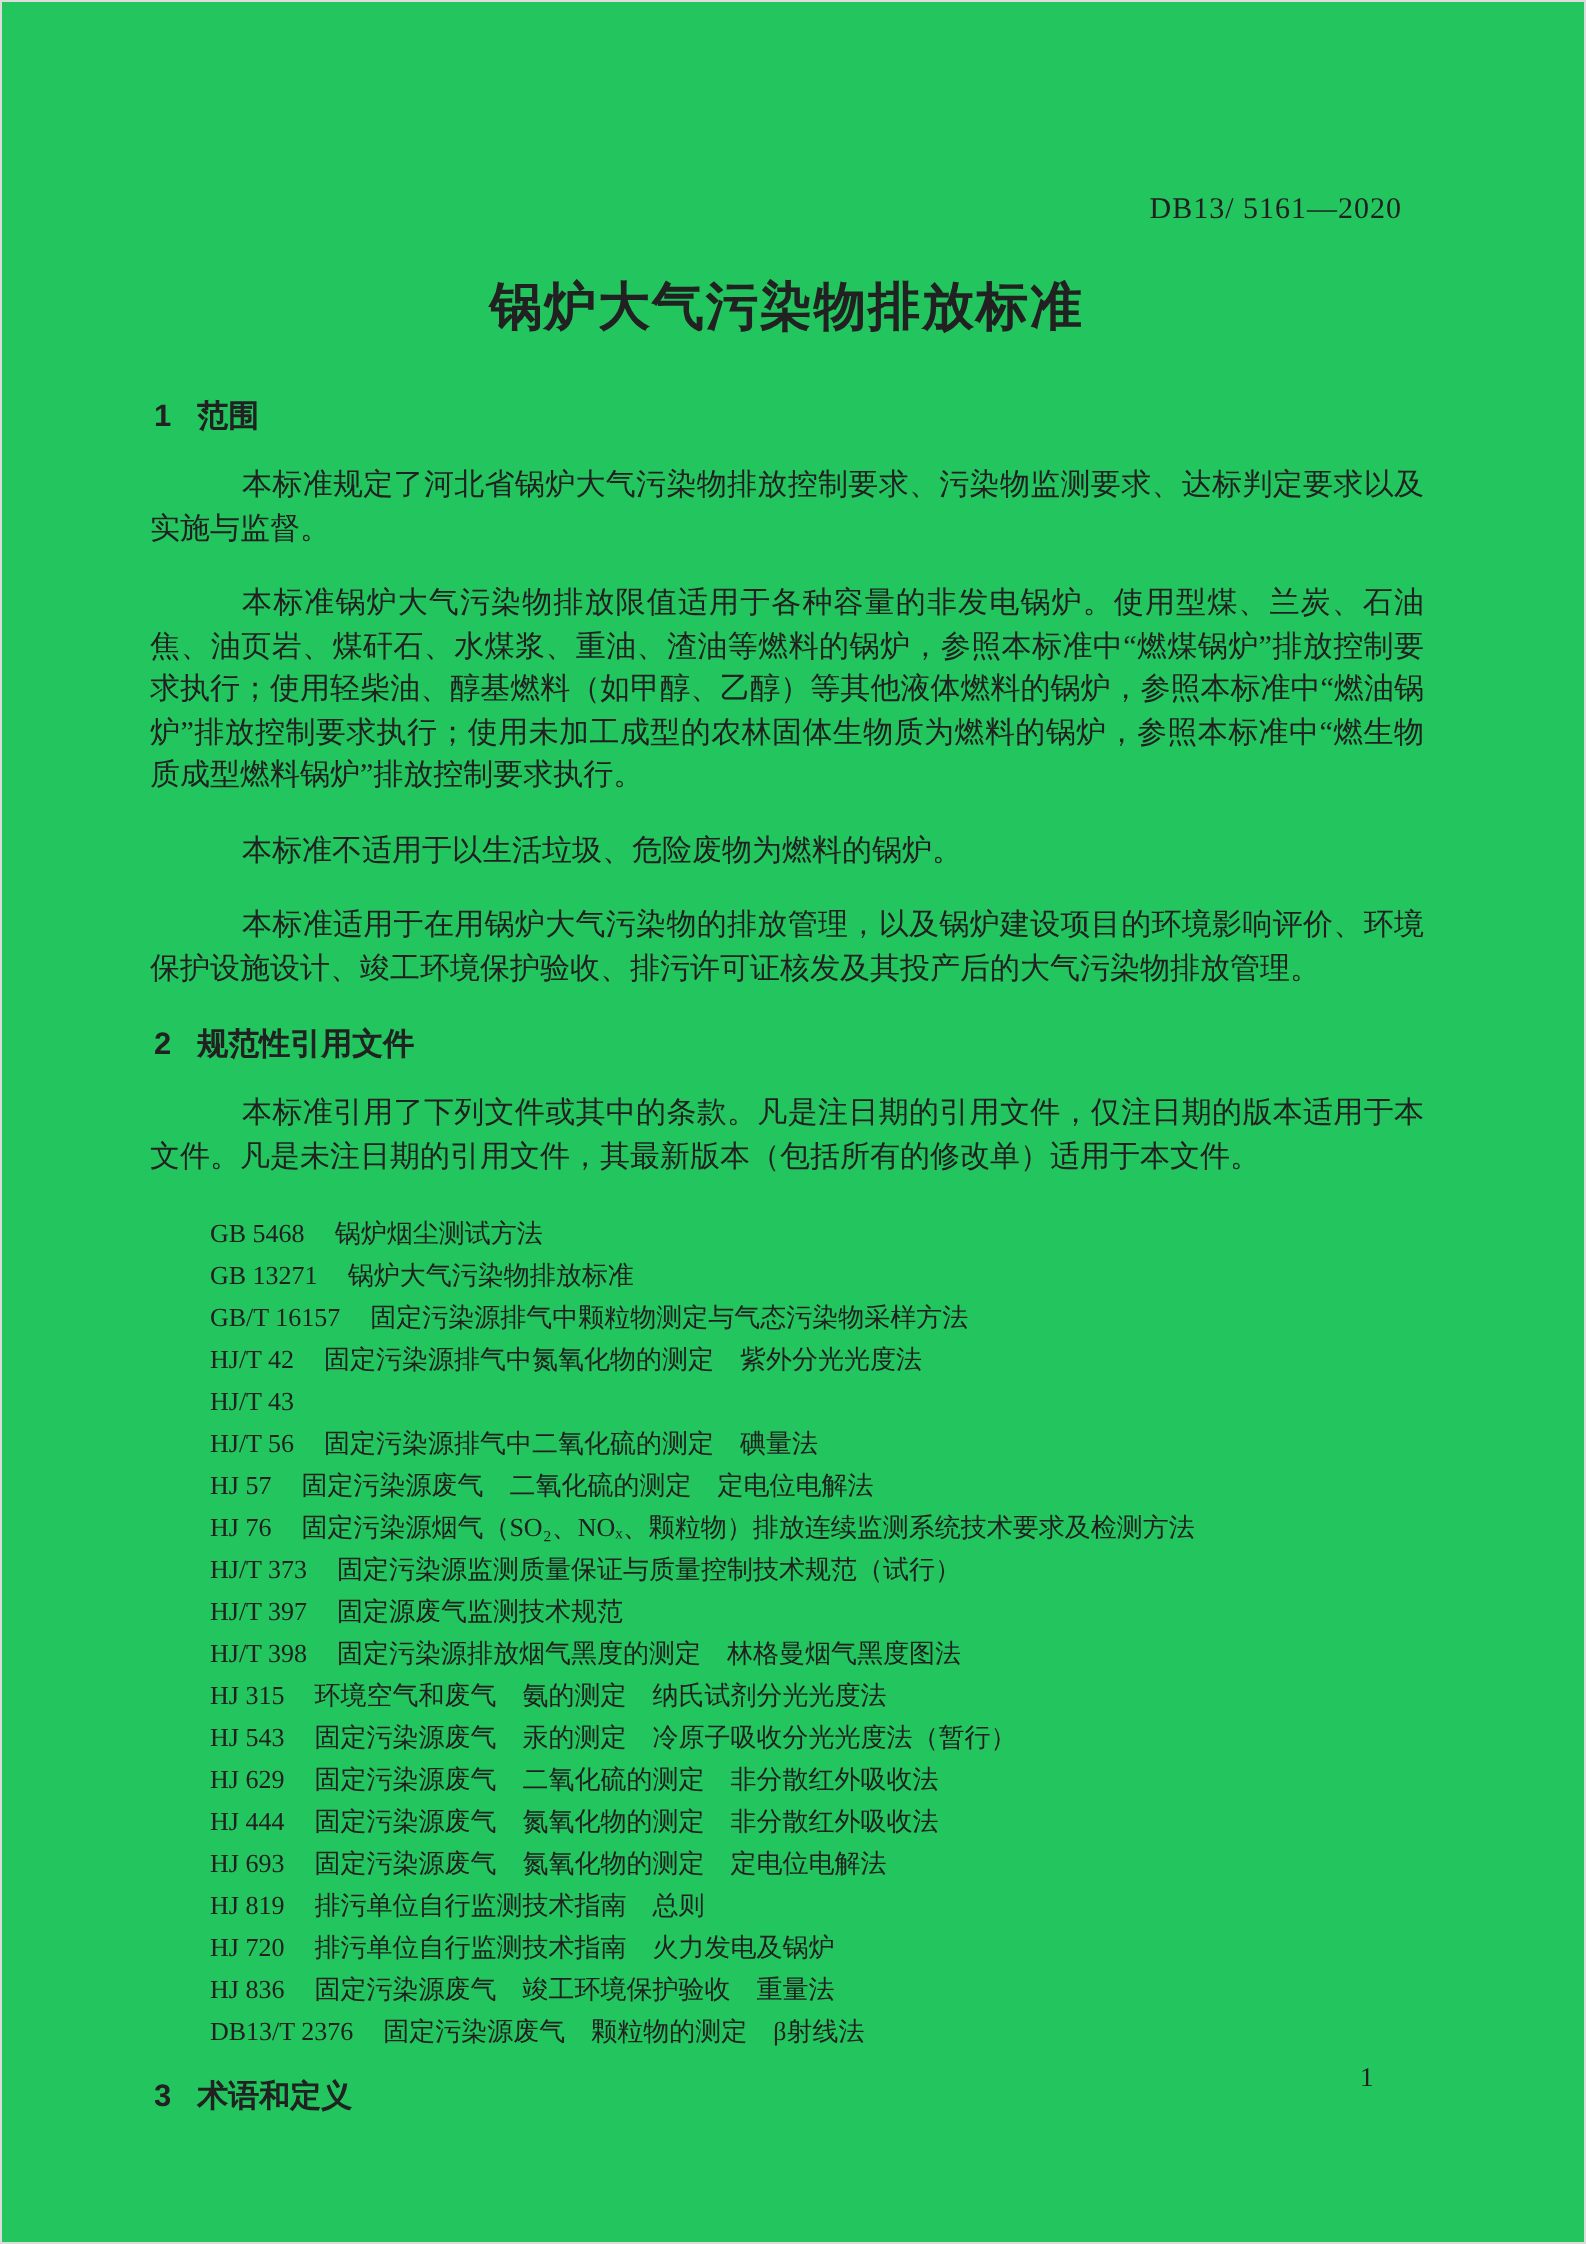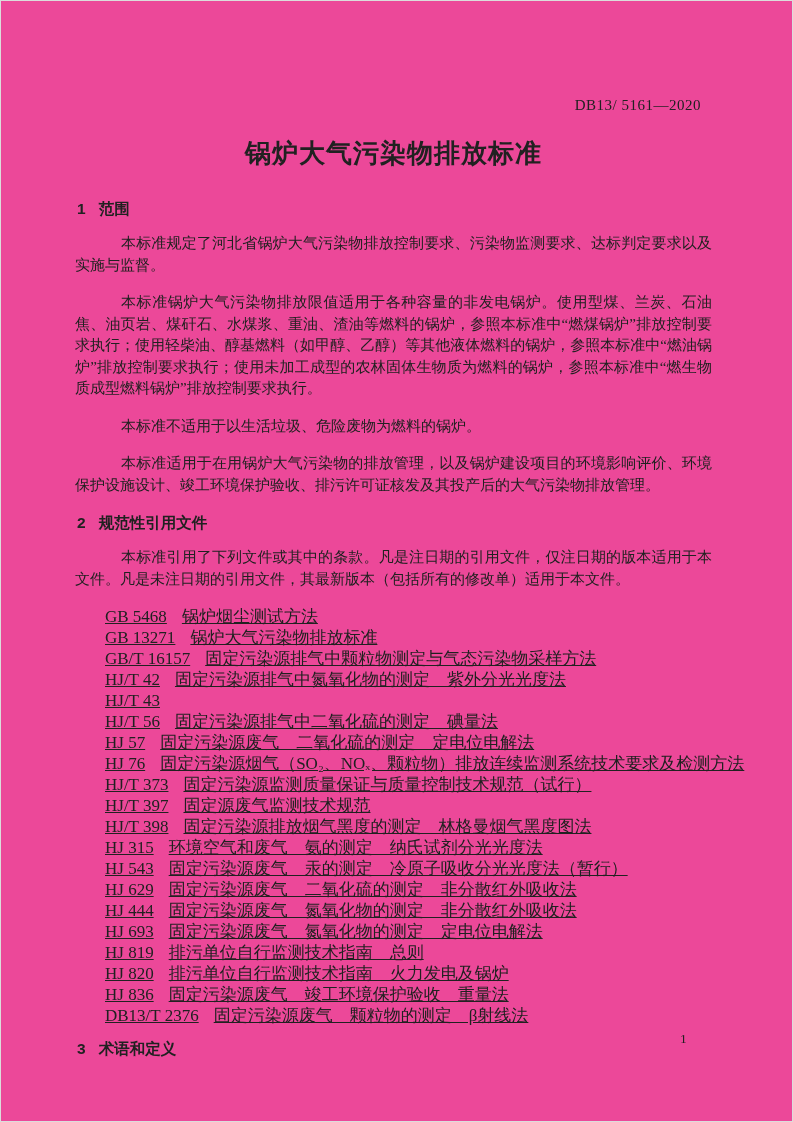--- a/index.html
+++ b/index.html
@@ -1,21 +1,21 @@
 <!DOCTYPE html>
 <html><head>
 <meta charset="utf-8">
 <style>
   html, body { margin: 0; padding: 0; background: #ffffff; }
   .page {
     position: relative;
     width: 793px;
     height: 1122px;
     box-sizing: border-box;
-    background: #ec4899;
+    background: #22c55e;
     border: 1px solid #dcdcdc;
     overflow: hidden;
     font-family: "Liberation Serif", "DejaVu Serif", serif;
     color: #212121;
   }
   .content {
     position: absolute;
     left: 58px;
     top: 0;
     width: 669px;
@@ -56,24 +56,23 @@
     line-height: 21.5px;
     text-indent: 46px;
     text-align: justify;
   }
   .para.first { margin-top: 13px; }
   .ref-list { margin-top: 9px; }
   .ref-row {
     display: flex;
     gap: 15px;
     padding-left: 46px;
-    font-size: 17px;
+    font-size: 13px;
     line-height: 21px;
     white-space: nowrap;
-    text-decoration: underline;
   }
   .ref-code { white-space: pre; }
   .ref-title { white-space: pre; }
   .page-number {
     position: absolute;
     top: 1030px;
     left: 679px;
     font-size: 13.5px;
     line-height: 16px;
   }
@@ -165,21 +164,21 @@
       </div>
       <div class="ref-row">
         <span class="ref-code">HJ 693</span>
         <span class="ref-title">固定污染源废气　氮氧化物的测定　定电位电解法</span>
       </div>
       <div class="ref-row">
         <span class="ref-code">HJ 819</span>
         <span class="ref-title">排污单位自行监测技术指南　总则</span>
       </div>
       <div class="ref-row">
-        <span class="ref-code">HJ 820</span>
+        <span class="ref-code">HJ 720</span>
         <span class="ref-title">排污单位自行监测技术指南　火力发电及锅炉</span>
       </div>
       <div class="ref-row">
         <span class="ref-code">HJ 836</span>
         <span class="ref-title">固定污染源废气　竣工环境保护验收　重量法</span>
       </div>
       <div class="ref-row">
         <span class="ref-code">DB13/T 2376</span>
         <span class="ref-title">固定污染源废气　颗粒物的测定　β射线法</span>
       </div>

